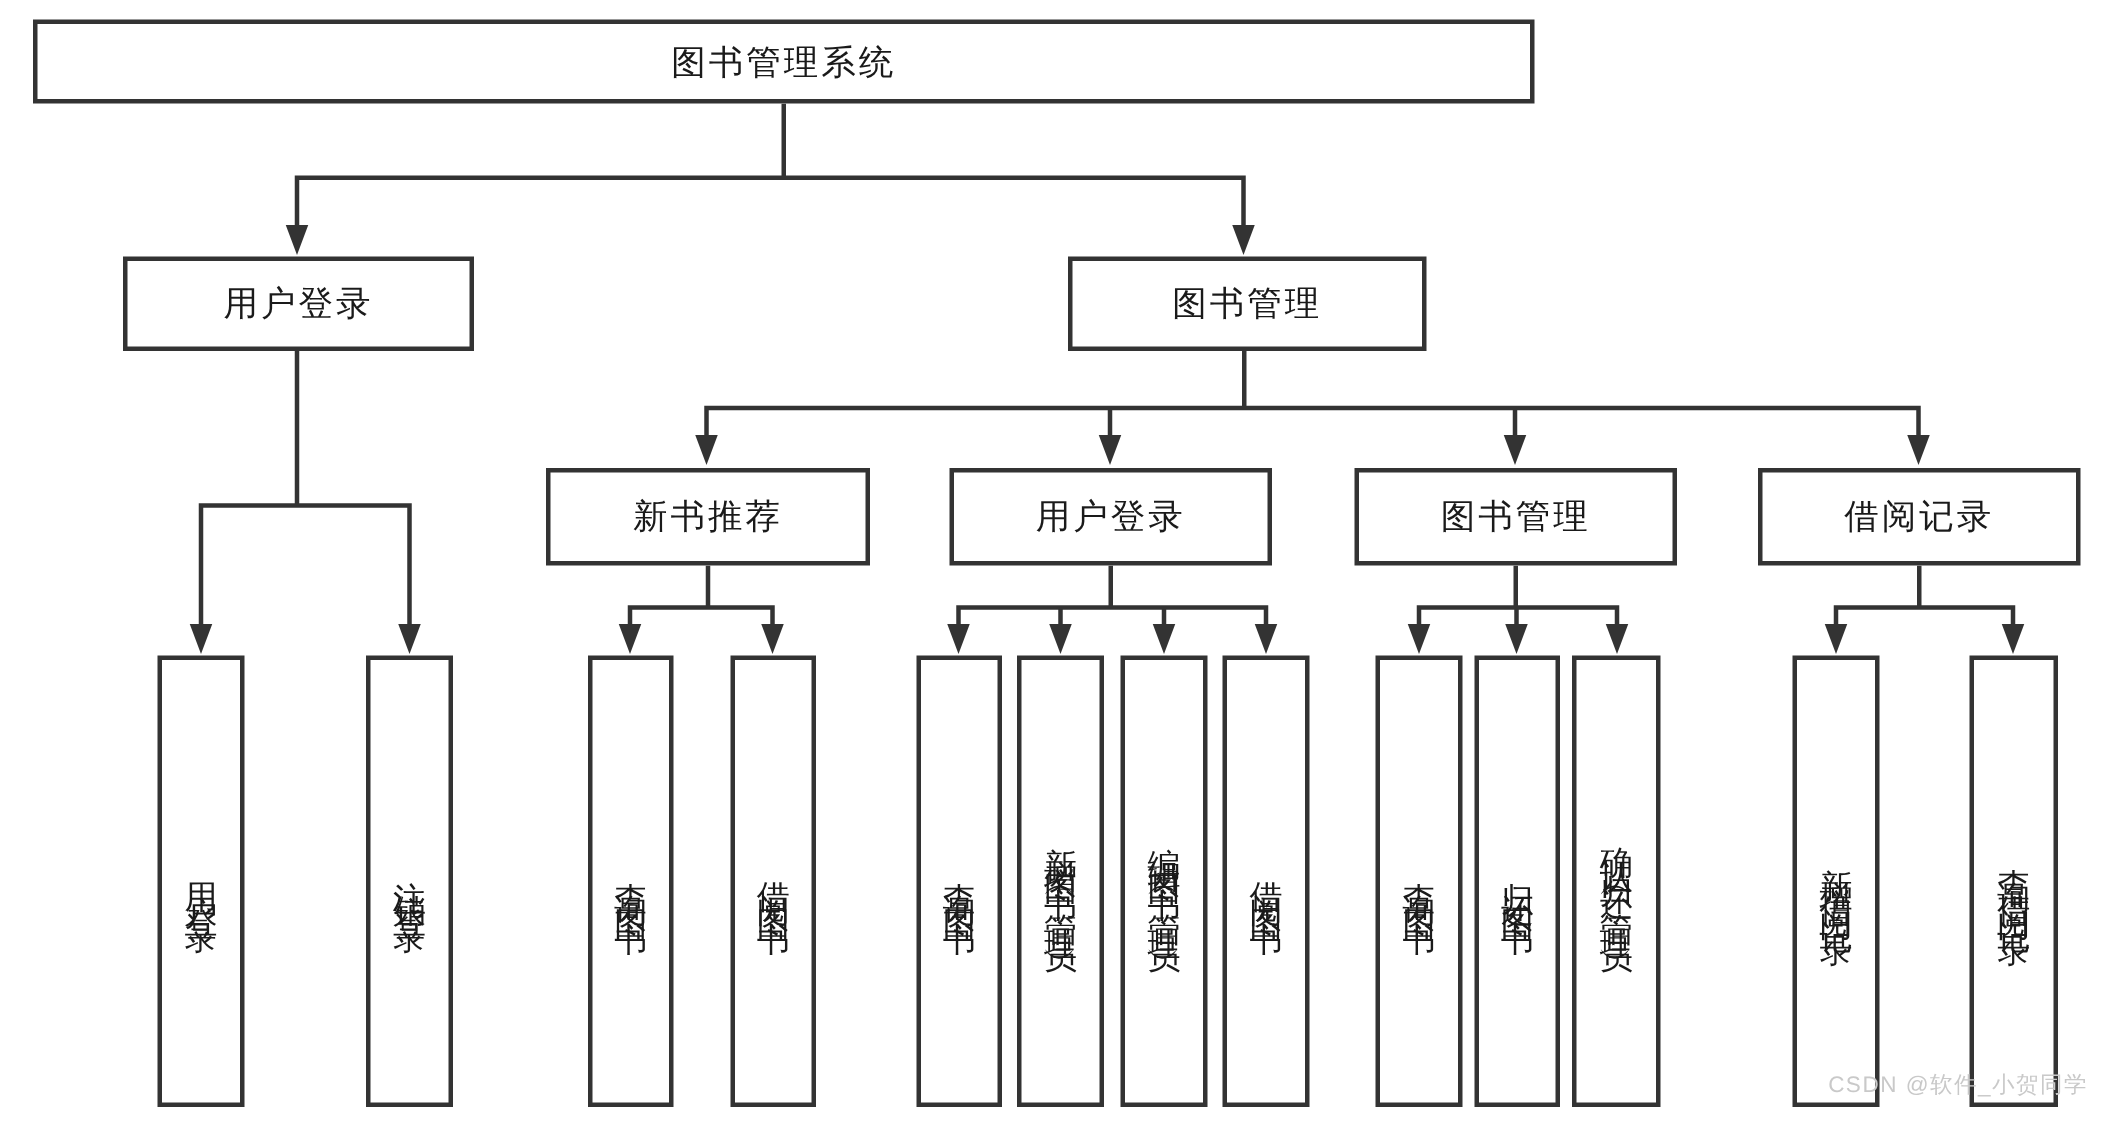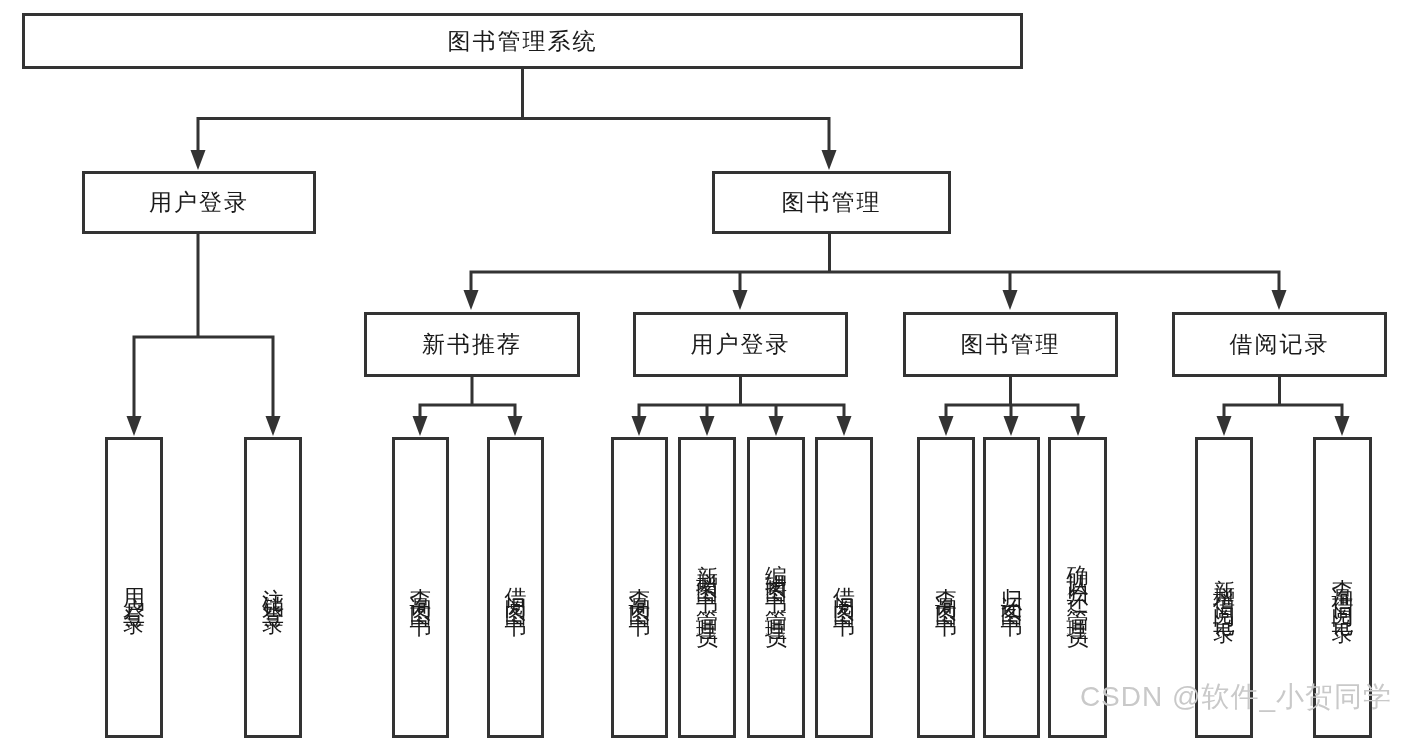--- a/index.html
+++ b/index.html
@@ -61,22 +61,22 @@
   #v-bb-2   { left: 747px;  width: 58px; }
   #v-bb-3   { left: 815px;  width: 58px; }
   #v-cb-0   { left: 917px;  width: 58px; }
   #v-cb-1   { left: 983px;  width: 57px; }
   #v-cb-2   { left: 1048px; width: 59px; }
   #v-br-0   { left: 1195px; width: 58px; }
   #v-br-1   { left: 1313px; width: 59px; }
   .watermark {
     position: absolute;
     right: 13px;
-    top: 678px;
-    font-size: 28px;
+    top: 714px;
+    font-size: 15px;
     letter-spacing: 1px;
     color: var(--wm);
     z-index: 5;
     white-space: nowrap;
   }
 </style>
 </head>
 <body>
 
 <div class="canvas">

